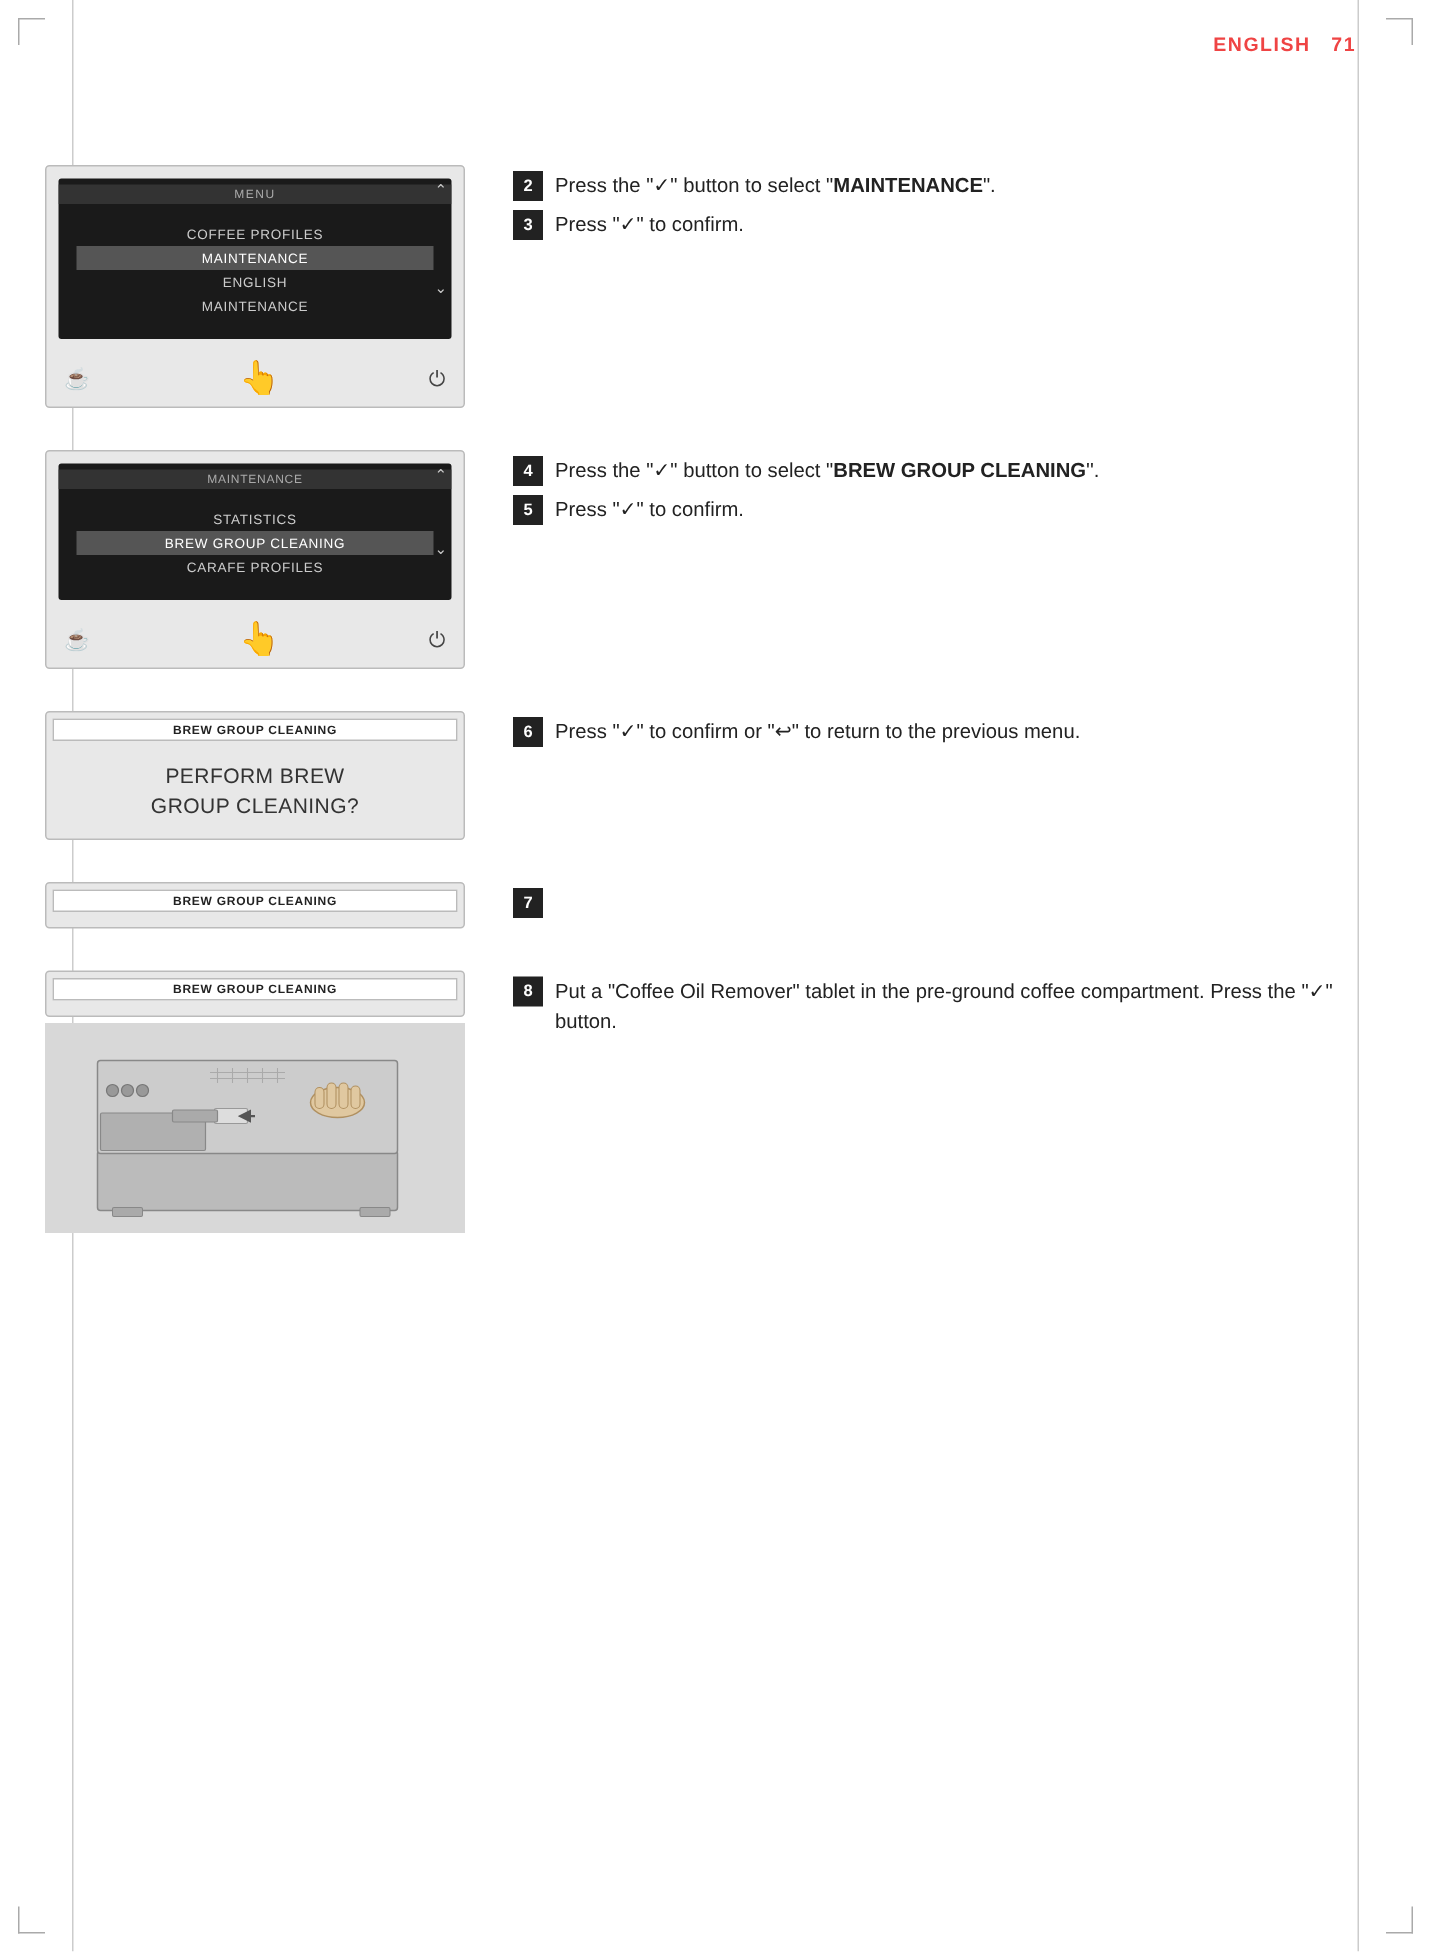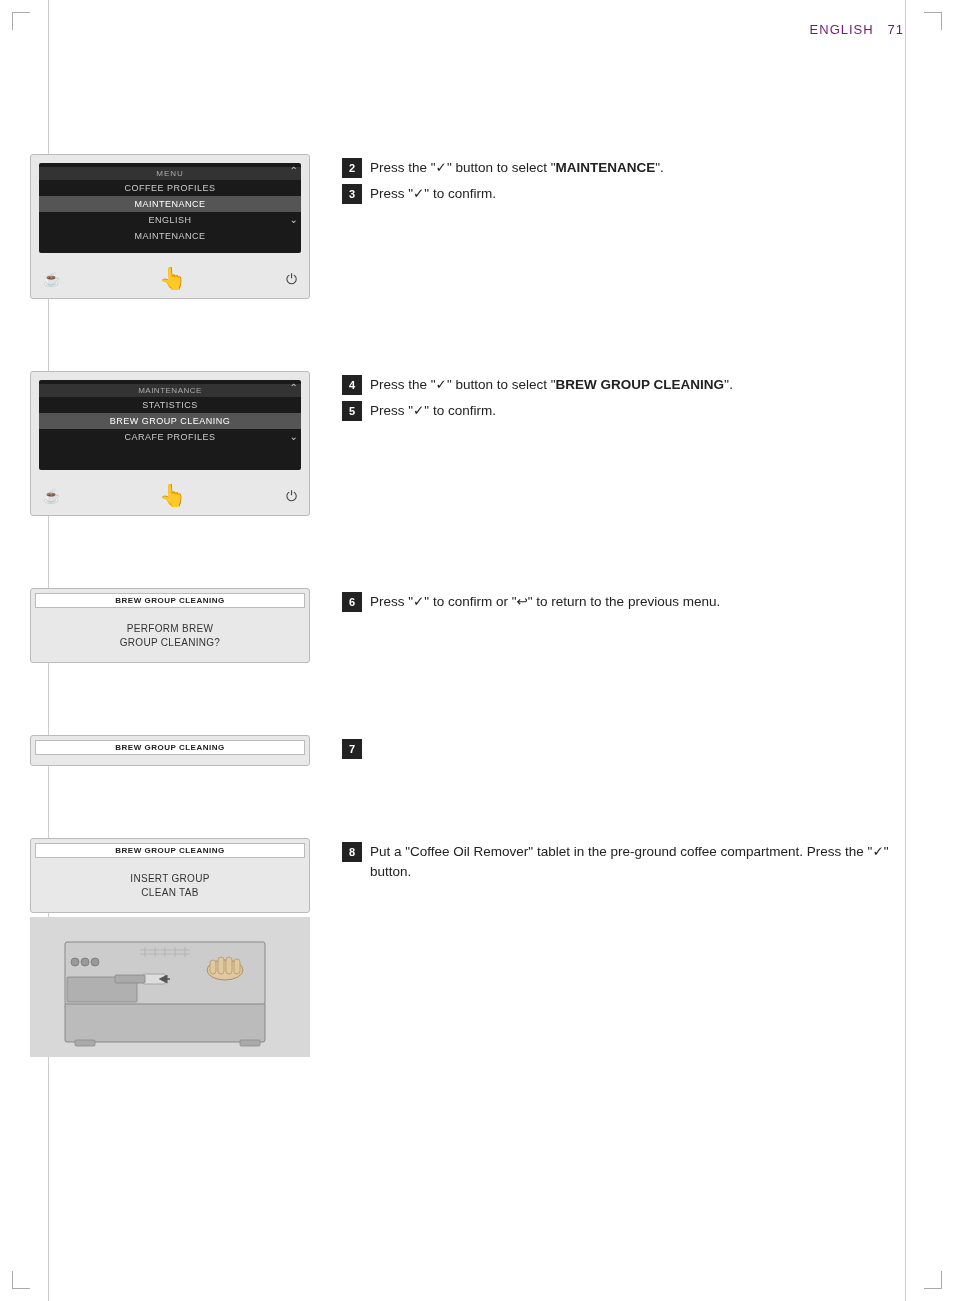--- a/index.html
+++ b/index.html
@@ -24,43 +24,42 @@
     .corner-tr { top: 12px; right: 12px; border-width: 1px 1px 0 0; }
     .corner-bl { bottom: 12px; left: 12px; border-width: 0 0 1px 1px; }
     .corner-br { bottom: 12px; right: 12px; border-width: 0 1px 1px 0; }
 
     
     .page-header {
       position: absolute;
       top: 22px;
       right: 50px;
       font-size: 13px;
-      font-weight: normal;
+      font-weight: bold;
       letter-spacing: 1px;
-      color: #701a75;
+      color: #ef4444;
     }
 
     
     .main-content {
       position: absolute;
       top: 110px;
       left: 30px;
       right: 30px;
       display: flex;
       flex-direction: column;
       gap: 0px;
     }
 
     
     .row {
       display: flex;
       flex-direction: row;
       align-items: flex-start;
       margin-bottom: 28px;
-      margin-top: 44px;
     }
 
     .left-panel {
       width: 280px;
       min-width: 280px;
       margin-right: 32px;
     }
 
     .right-panel {
       flex: 1;
@@ -81,21 +80,21 @@
       background: #1a1a1a;
       margin: 8px;
       border-radius: 2px;
       position: relative;
       overflow: hidden;
     }
 
     
     .menu-list {
       list-style: none;
-      padding: 0;
+      padding: 12px;
     }
     .menu-list li {
       text-align: center;
       padding: 3px 6px;
       font-size: 9px;
       color: #ccc;
       letter-spacing: 0.5px;
     }
     .menu-list li.selected {
       background: #555;
@@ -141,21 +140,21 @@
       text-align: center;
       font-size: 8px;
       font-weight: bold;
       letter-spacing: 0.5px;
       padding: 2px 4px;
       margin-bottom: 6px;
       color: #222;
     }
     .bgc-body {
       text-align: center;
-      font-size: 10px;
+      font-size: 14px;
       color: #333;
       padding: 8px 4px;
       letter-spacing: 0.3px;
       line-height: 1.4;
     }
 
     
     .step-block {
       margin-bottom: 6px;
     }
@@ -338,21 +337,20 @@
           <div class="step-num">7</div>
         </div>
       </div>
     </div>
   </div>
 
   <div class="row" style="align-items:flex-start;">
     <div class="left-panel">
       <div class="bgc-screen">
         <div class="bgc-header">BREW GROUP CLEANING</div>
-        <div class="bgc-body">INSERT GROUP<br>CLEAN TAB</div>
       </div>
 
       <div class="machine-illustration">
         <svg class="machine-svg" viewBox="0 0 230 130" xmlns="http://www.w3.org/2000/svg">
 
           <rect x="10" y="80" width="200" height="40" rx="2" fill="#bbb" stroke="#888" stroke-width="1"></rect>
 
           <rect x="10" y="20" width="200" height="62" rx="2" fill="#ccc" stroke="#888" stroke-width="1"></rect>
 
           <rect x="12" y="55" width="70" height="25" rx="1" fill="#b0b0b0" stroke="#888" stroke-width="0.8"></rect>

